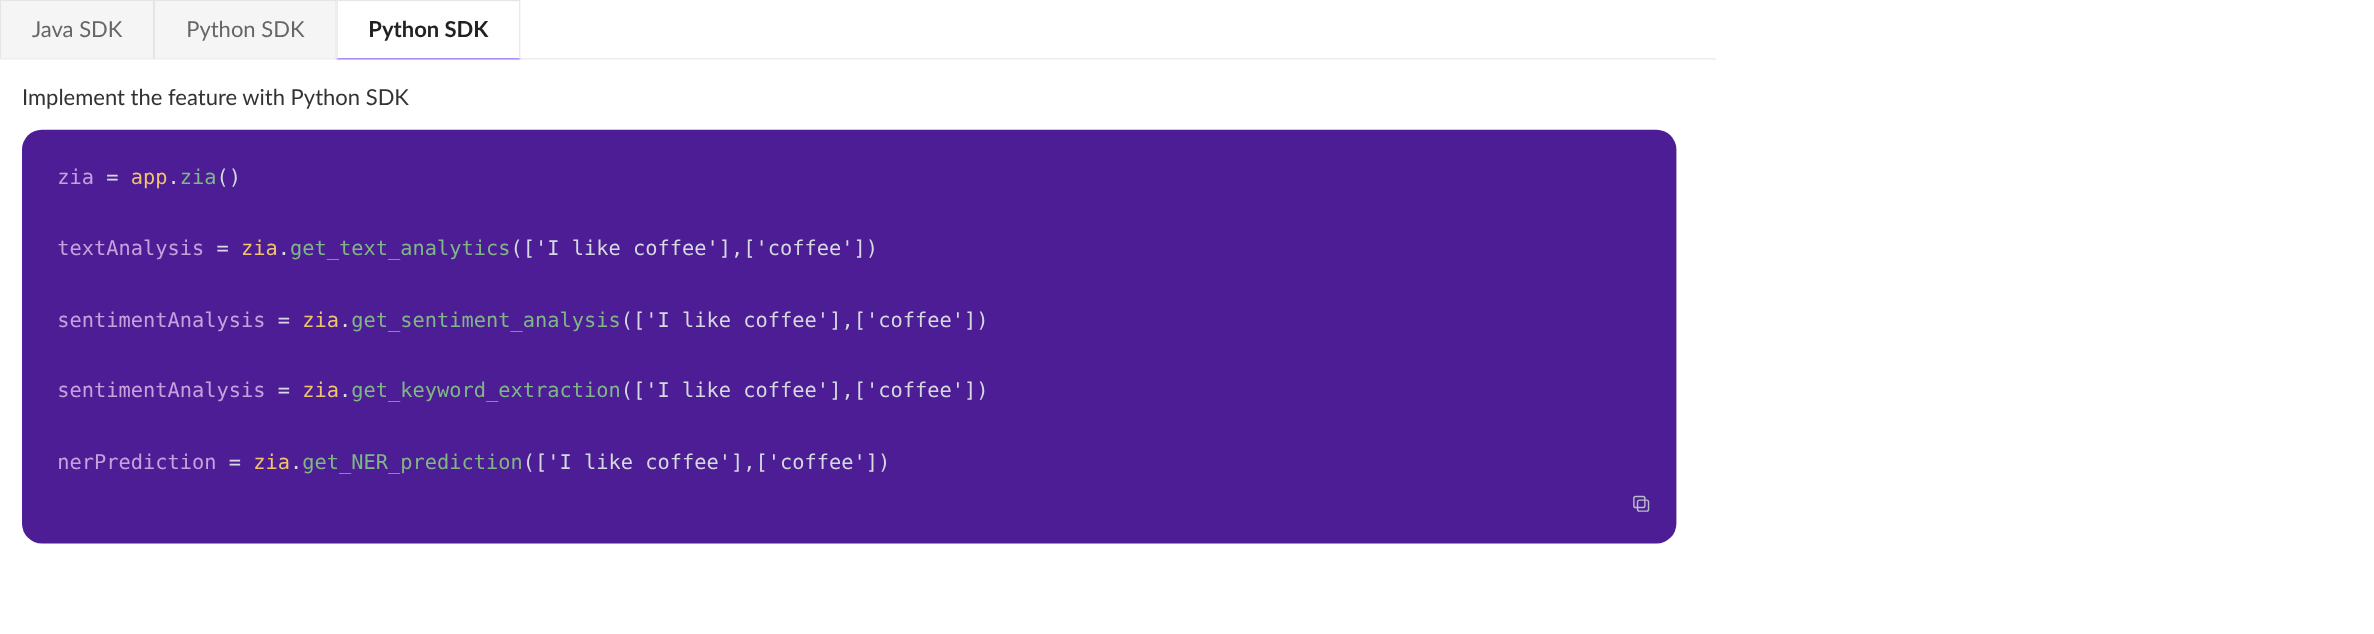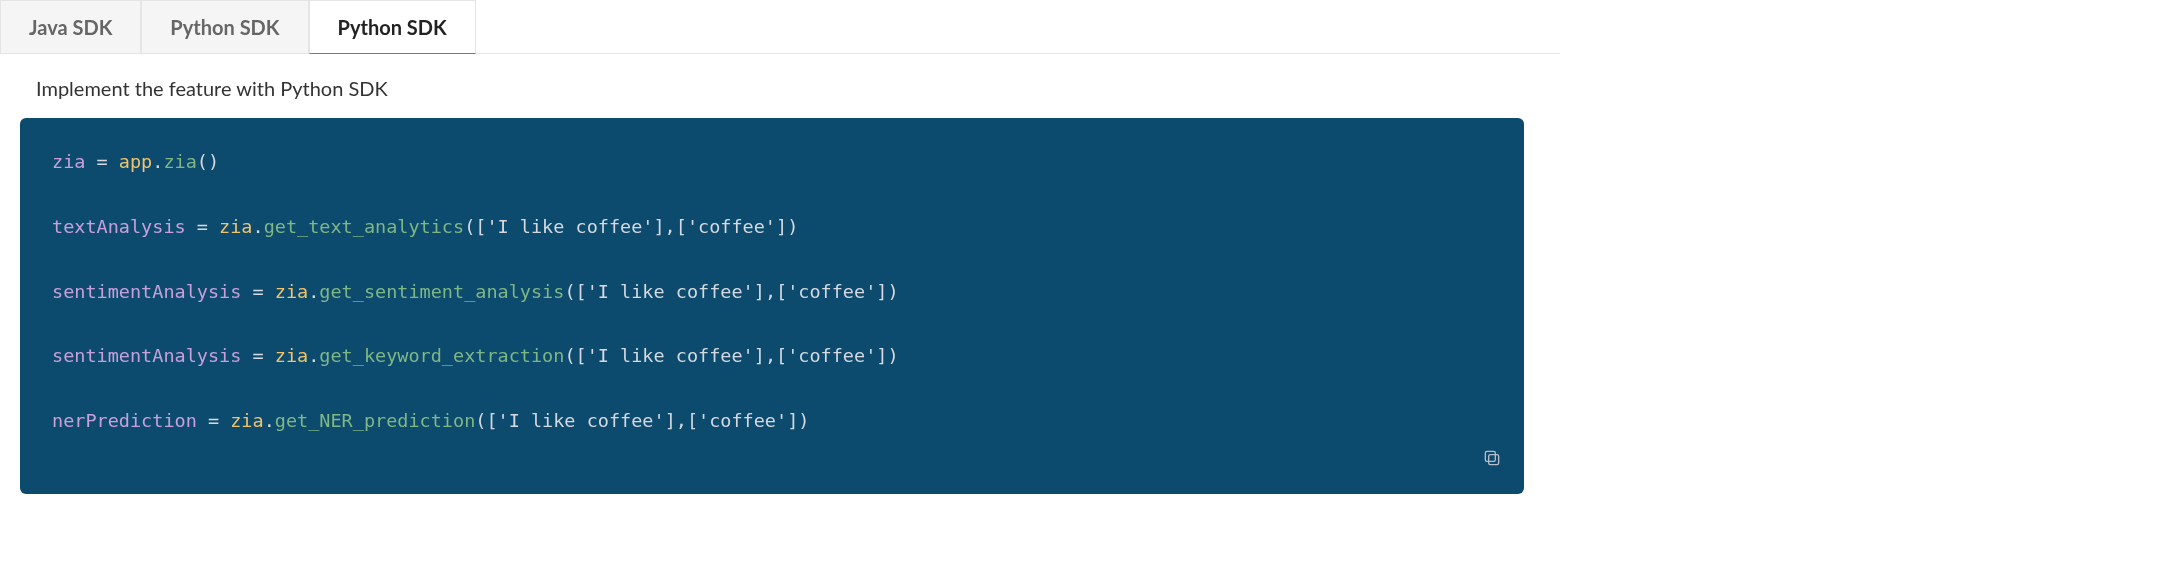--- a/index.html
+++ b/index.html
@@ -16,39 +16,38 @@
   }
   .tab {
     padding: 14px 28px;
     background: #f5f5f5;
     border: 1px solid #e5e5e5;
     border-bottom: none;
     margin-right: 0;
     color: #666;
     font-size: 20px;
     cursor: pointer;
-    font-weight: 700;
+    font-weight: 400;
   }
   .tab.active {
     background: #fff;
     color: #222;
     font-weight: 700;
     border-bottom: 1px solid #8b5cf6;
     margin-bottom: -1px;
   }
   .description {
     padding: 22px 20px 18px 20px;
     font-size: 20px;
     color: #333;
-    margin-left: 16px;
   }
   .code-block {
     margin: 0 36px 20px 20px;
-    background: #0c4a6e;
-    border-radius: 6px;
+    background: #4c1d95;
+    border-radius: 18px;
     padding: 28px 32px 24px 32px;
     position: relative;
     font-family: "SFMono-Regular", Consolas, "Liberation Mono", Menlo, monospace;
     font-size: 18.5px;
     line-height: 1.75;
     overflow: auto;
   }
   .code-block pre { margin: 0; white-space: pre; }
   .tk-var   { color: #c9a0dc; }   
   .tk-op    { color: #d6d9e0; }   

